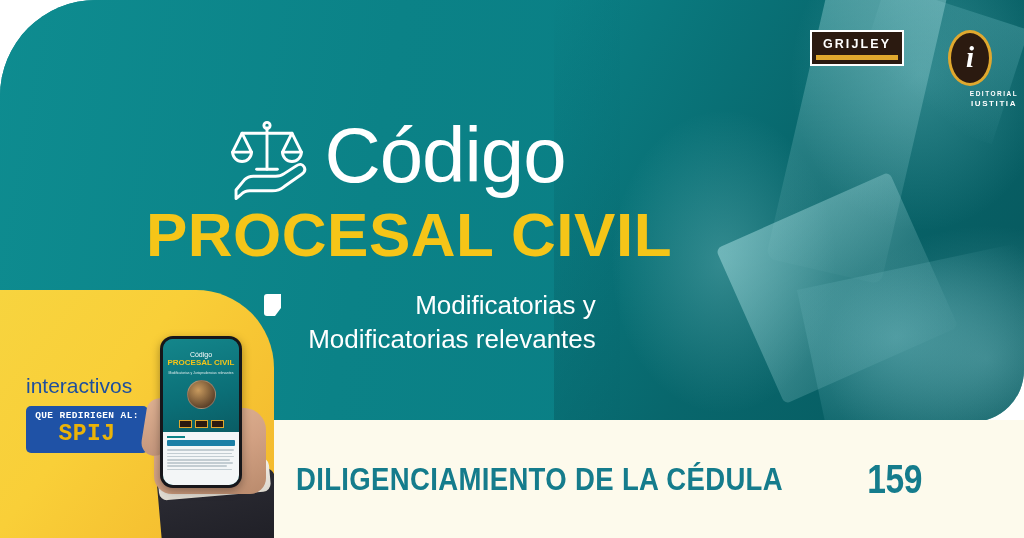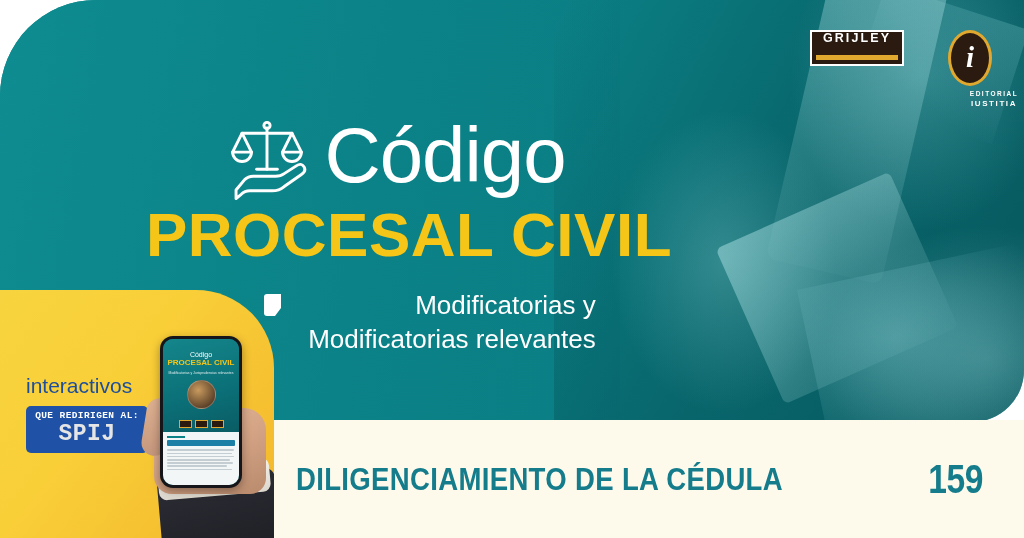--- a/index.html
+++ b/index.html
@@ -103,20 +103,21 @@
   }
   .grijley-logo {
     width: 94px;
     height: 36px;
     border: 2px solid #ffffff;
     background: #2b1a10;
     box-sizing: border-box;
     display: flex;
     flex-direction: column;
     justify-content: flex-start;
+    padding-top: 6px;
     position: relative;
   }
   .grijley-logo .gj-text {
     color: #ffffff;
     font-size: 12.5px;
     font-weight: bold;
     letter-spacing: 2.1px;
     text-align: center;
     line-height: 1;
   }
@@ -281,21 +282,21 @@
     font-family: Liberation Mono, monospace;
   }
   .promo-badge .bl1 {
     color: #ffffff;
     font-size: 9.5px;
     font-weight: bold;
     letter-spacing: 0.4px;
     line-height: 1.1;
   }
   .promo-badge .bl2 {
-    color: #e5e5e5;
+    color: #eab308;
     font-size: 23px;
     font-weight: bold;
     line-height: 1.05;
     letter-spacing: 0.5px;
   }
 
   
   .hand-wrap {
     position: absolute;
     left: 124px;
@@ -460,21 +461,20 @@
     z-index: 2;
   }
   .footer-inner {
     position: absolute;
     left: 296px;
     right: 36px;
     top: 0;
     bottom: 0;
     display: flex;
     align-items: center;
-    justify-content: space-between;
   }
   .footer-title {
     color: #157c8c;
     font-size: 32px;
     font-weight: bold;
     letter-spacing: 0.4px;
     transform: scaleX(0.86);
     transform-origin: left center;
     white-space: nowrap;
   }

